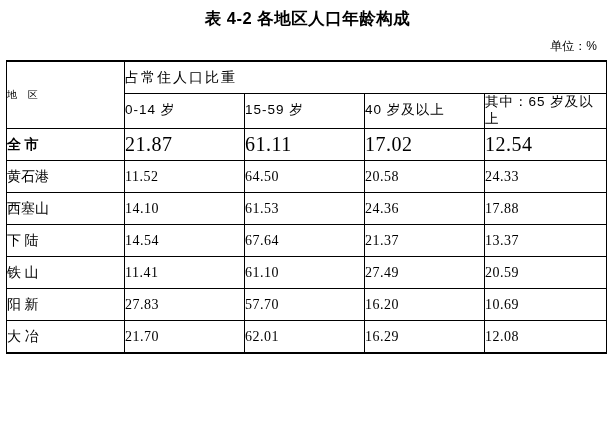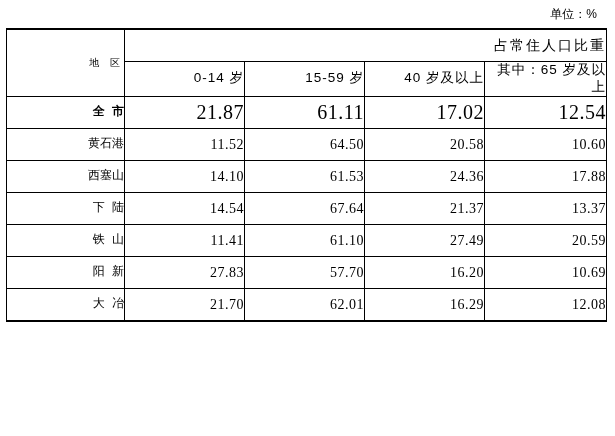--- a/index.html
+++ b/index.html
@@ -41,21 +41,21 @@
   }
   table.grid {
     border-collapse: collapse;
     table-layout: fixed;
     margin-left: 6px;
     width: 600px;
     font-size: 13.5px;
   }
   table.grid td {
     border: 1px solid #000000;
-    text-align: right;
+    text-align: left;
     vertical-align: middle;
     padding: 0;
     height: 31px;
     line-height: 1.25;
   }
   
   table.grid {
     border-top: 2px solid #000;
     border-bottom: 2px solid #000;
   }
@@ -70,40 +70,41 @@
     font-size: 14px;
     letter-spacing: 2px;
   }
   .hdr-sub {
     font-family: "Liberation Sans", sans-serif;
     font-size: 13.5px;
     letter-spacing: 1px;
     padding: 0 6px;
   }
   .row-label {
-    font-family: Liberation Mono, monospace;
-    font-size: 12px;
+    font-family: Liberation Serif, serif;
+    font-size: 14px;
   }
   .num {
     font-family: "Liberation Serif", serif;
     font-size: 14px;
     letter-spacing: 0.5px;
   }
   tr.total td { font-weight: bold; }
   tr.total .num { font-weight: normal; font-size: 20px; }
   tr.total { }
   .thick-under td { border-bottom: 2px solid #000; }
   .hdr-sub-tall { height: 52px; }
   .hdr-top { height: 38px; }
 </style>
 </head>
 <body>
 
 <div class="page">
 
+  <div class="title">表 4-2   各地区人口年龄构成</div>
 
   <div class="unit">单位：%</div>
 
   <table class="grid">
     <colgroup>
       <col style="width:118px">
       <col style="width:120px">
       <col style="width:120px">
       <col style="width:120px">
       <col style="width:122px">
@@ -125,21 +126,21 @@
         <td class="num">21.87</td>
         <td class="num">61.11</td>
         <td class="num">17.02</td>
         <td class="num">12.54</td>
       </tr>
       <tr>
         <td class="row-label">黄石港</td>
         <td class="num">11.52</td>
         <td class="num">64.50</td>
         <td class="num">20.58</td>
-        <td class="num">10.60</td>
+        <td class="num">24.33</td>
       </tr>
       <tr>
         <td class="row-label">西塞山</td>
         <td class="num">14.10</td>
         <td class="num">61.53</td>
         <td class="num">24.36</td>
         <td class="num">17.88</td>
       </tr>
       <tr>
         <td class="row-label">下  陆</td>

